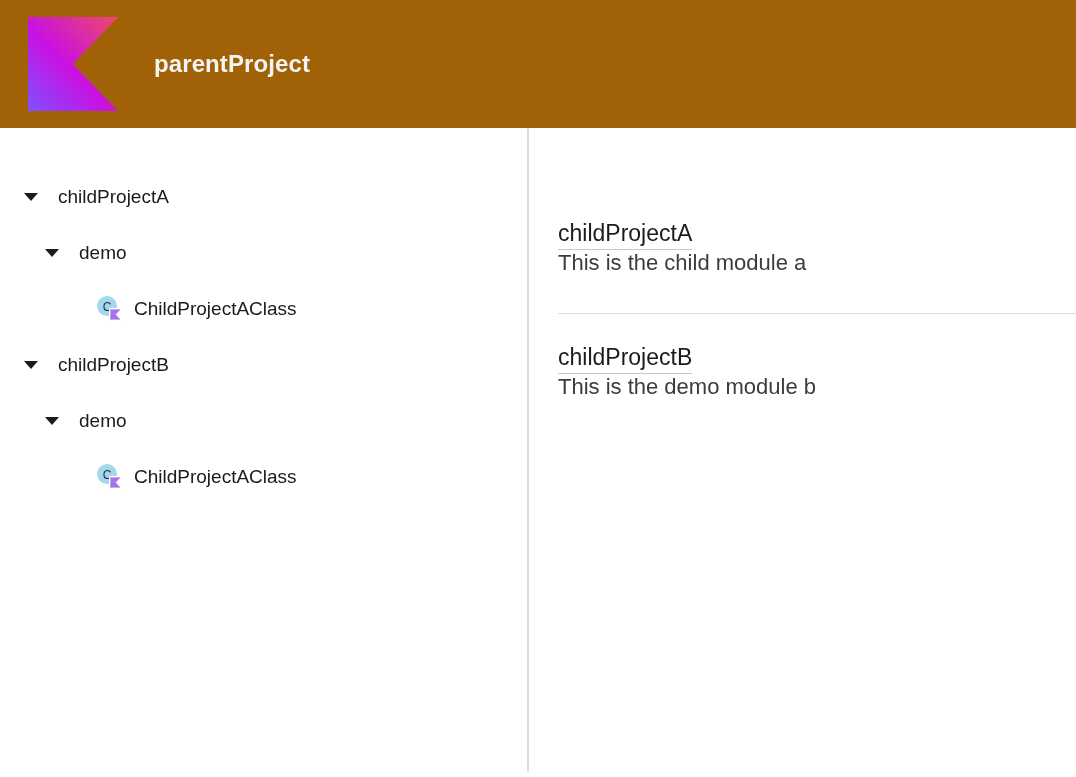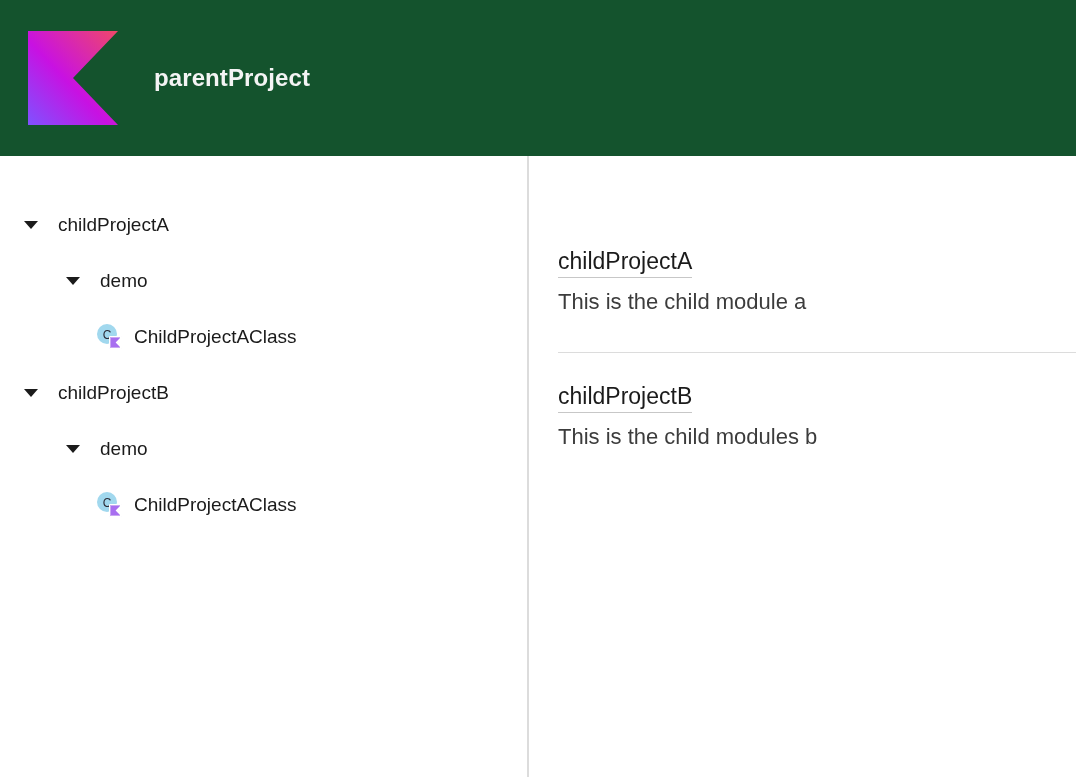--- a/index.html
+++ b/index.html
@@ -13,22 +13,22 @@
 
   body {
     font-family: "Liberation Sans", "DejaVu Sans", sans-serif;
     background: #ffffff;
     color: #1b1b1b;
     -webkit-font-smoothing: antialiased;
   }
 
   
   .navigation {
-    height: 156px;
-    background: #14532d;
+    height: 128px;
+    background: #a16207;
     display: flex;
     align-items: center;
     padding-left: 28px;
     position: relative;
   }
 
   .nav-logo {
     width: 90px;
     height: 94px;
     flex: 0 0 auto;
@@ -66,21 +66,21 @@
 
   .tree-row {
     display: flex;
     align-items: center;
     height: 32px;
     margin-bottom: 24px;
     cursor: pointer;
   }
 
   .tree-row.lvl0 { padding-left: 22px; }
-  .tree-row.lvl1 { padding-left: 64px; }
+  .tree-row.lvl1 { padding-left: 43px; }
   .tree-row.lvl2 { padding-left: 96px; margin-bottom: 24px; }
 
   .caret {
     width: 18px;
     height: 18px;
     flex: 0 0 18px;
     position: relative;
     margin-right: 18px;
   }
   .caret::after {
@@ -144,21 +144,20 @@
     text-decoration: none;
     border-bottom: 1px solid #c7c7c7;
     padding-bottom: 3px;
     line-height: 1.15;
     cursor: pointer;
   }
 
   .module-desc {
     font-size: 22px;
     color: #3c3c3c;
-    margin-top: 11px;
     line-height: 1.2;
   }
 </style>
 </head>
 <body>
 
 <div class="navigation">
   <svg class="nav-logo" viewBox="0 0 90 94">
     <defs>
       <linearGradient id="kotlinGrad" x1="0" y1="1" x2="1" y2="0">
@@ -225,18 +224,18 @@
 
   <main class="main">
 
     <ul class="module-list">
       <li class="module-item">
         <a class="module-link" href="#">childProjectA</a>
         <div class="module-desc">This is the child module a</div>
       </li>
       <li class="module-item">
         <a class="module-link" href="#">childProjectB</a>
-        <div class="module-desc">This is the child modules b</div>
+        <div class="module-desc">This is the demo module b</div>
       </li>
     </ul>
   </main>
 
 </div>
 
 </body></html>

